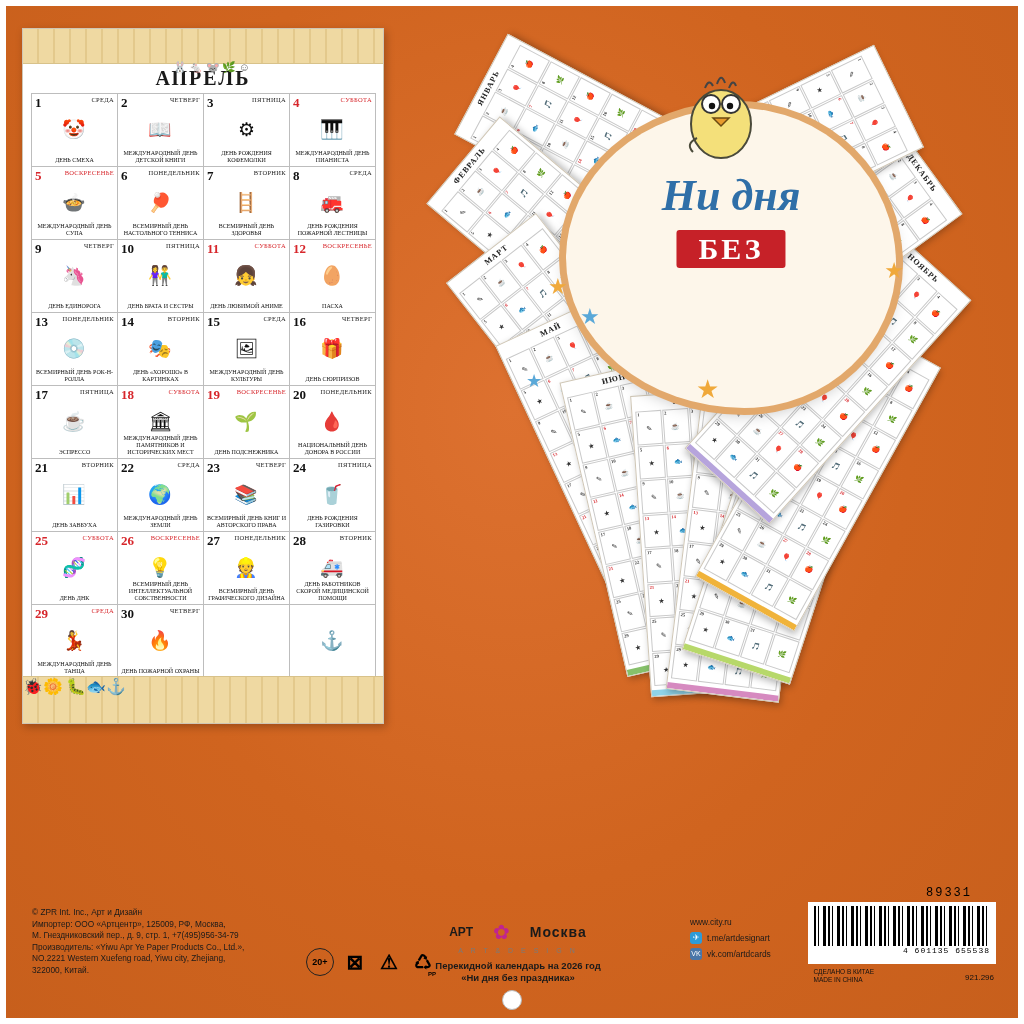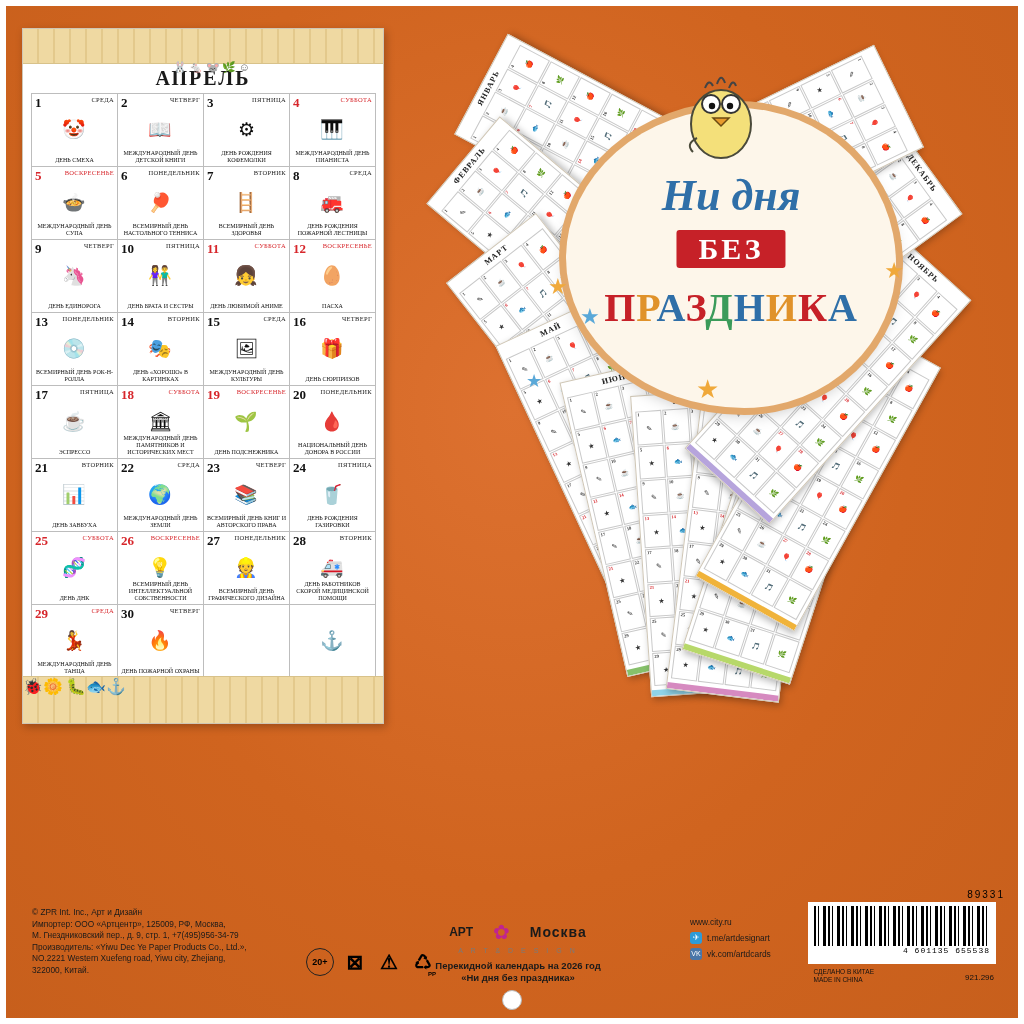--- a/index.html
+++ b/index.html
@@ -161,21 +161,21 @@
   .f-web div{display:flex;align-items:center;gap:5px;}
   .ico{display:inline-block;width:12px;height:12px;border-radius:3px;background:#2f9bd8;color:#fff;font-size:8px;line-height:12px;text-align:center;}
   .ico.vk{background:#4a76a8;font-size:7px;}
   .barcode{
     position:absolute;right:28px;bottom:60px;width:188px;height:62px;background:#fff;
     padding:4px 6px 2px;box-sizing:border-box;
   }
   .bars{width:100%;height:40px;background:
     repeating-linear-gradient(90deg,#000 0 2px,#fff 2px 4px,#000 4px 5px,#fff 5px 9px,#000 9px 12px,#fff 12px 14px);}
   .bcnum{font-family:Liberation Mono, monospace;font-size:8px;text-align:right;letter-spacing:1px;}
-  .bctop{position:absolute;right:19px;bottom:124px;font-family:Liberation Sans, sans-serif;font-size:10px;letter-spacing:2px;}
+  .bctop{position:absolute;right:52px;bottom:124px;font-family:Liberation Mono, monospace;font-size:12px;letter-spacing:2px;}
   .made{position:absolute;right:150px;bottom:40px;font-family:"Liberation Sans",sans-serif;font-size:6.5px;line-height:8px;color:#111;}
   .artnum{position:absolute;right:30px;bottom:42px;font-family:"Liberation Sans",sans-serif;font-size:8px;color:#111;}
   .marks{position:absolute;left:306px;bottom:48px;display:flex;gap:8px;align-items:center;}
   .mk{width:26px;height:26px;border:1.4px solid #222;border-radius:50%;font-family:"Liberation Sans",sans-serif;
       font-size:9px;font-weight:bold;display:flex;align-items:center;justify-content:center;}
   .mk.sq{border-radius:0;border:none;font-size:20px;}
   .rf{font-family:"Liberation Sans",sans-serif;font-size:6px;position:absolute;bottom:-2px;right:0;}
   .punch{
     position:absolute;left:50%;bottom:14px;transform:translateX(-50%);
     width:18px;height:18px;border:1.5px solid #b9b9b9;border-radius:50%;background:#fff;
@@ -2012,33 +2012,32 @@
         <circle cx="69" cy="54" r="3.2" fill="#111"></circle>
         <path d="M52 66 L60 74 L68 66 Z" fill="#e79b2d" stroke="#6b4a12" stroke-width="1.5"></path>
         <path d="M44 36 q4 -10 8 -2" stroke="#444" stroke-width="2" fill="none"></path>
         <path d="M56 32 q4 -12 8 -1" stroke="#444" stroke-width="2" fill="none"></path>
         <path d="M68 36 q4 -10 7 -2" stroke="#444" stroke-width="2" fill="none"></path>
         <path d="M36 86 q-12 6 -4 14" stroke="#4a4a3a" stroke-width="2" fill="none"></path>
       </svg>
     </div>
     <div class="badge-t1">Ни дня</div>
     <div class="badge-t2">БЕЗ</div>
-    <div class="badge-t3" id="t3"><span>П</span><span>Р</span><span>А</span><span>З</span><span>Д</span><span>Н</span><span>И</span><span>К</span><span>А</span></div>
     <div class="star" style="left:-18px;top:166px;">★</div>
     <div class="star" style="left:14px;top:196px;color:#5aa8d8;">★</div>
     <div class="star" style="right:-8px;top:150px;">★</div>
     <div class="star" style="left:130px;top:266px;font-size:26px;">★</div>
     <div class="star" style="left:-40px;top:262px;color:#5aa8d8;font-size:18px;">★</div>
   </div>
 
   <div class="footer">
     <div class="f-left" style="white-space:pre-line;">© ZPR Int. Inc.,  Арт и Дизайн
 Импортер: ООО «Артцентр», 125009, РФ, Москва,
 М. Гнездниковский пер., д. 9, стр. 1, +7(495)956-34-79
-Производитель: «Yiwu Dec Ye Paper Products Co., Ltd.»,
+Производитель: «Yiwu Apr Ye Paper Products Co., Ltd.»,
 NO.2221 Western Xuefeng road, Yiwu city, Zhejiang,
 322000, Китай.</div>
 
     <div class="marks">
       <div class="mk">20+</div>
       <div class="mk sq">⊠</div>
       <div class="mk sq">⚠</div>
       <div class="mk sq" style="position:relative;">♺
         <span class="rf">PP</span>
       </div>

